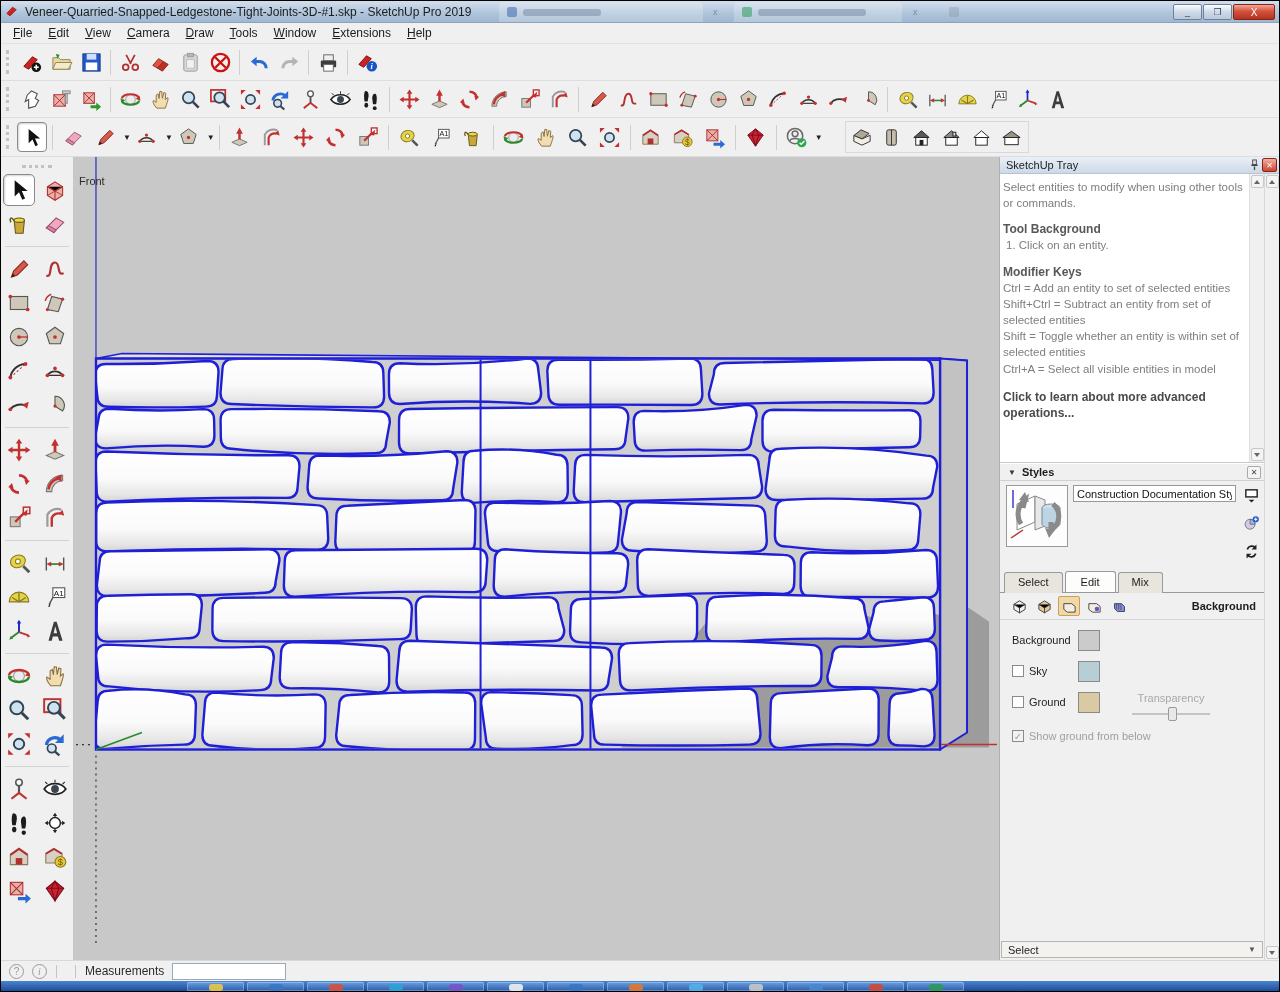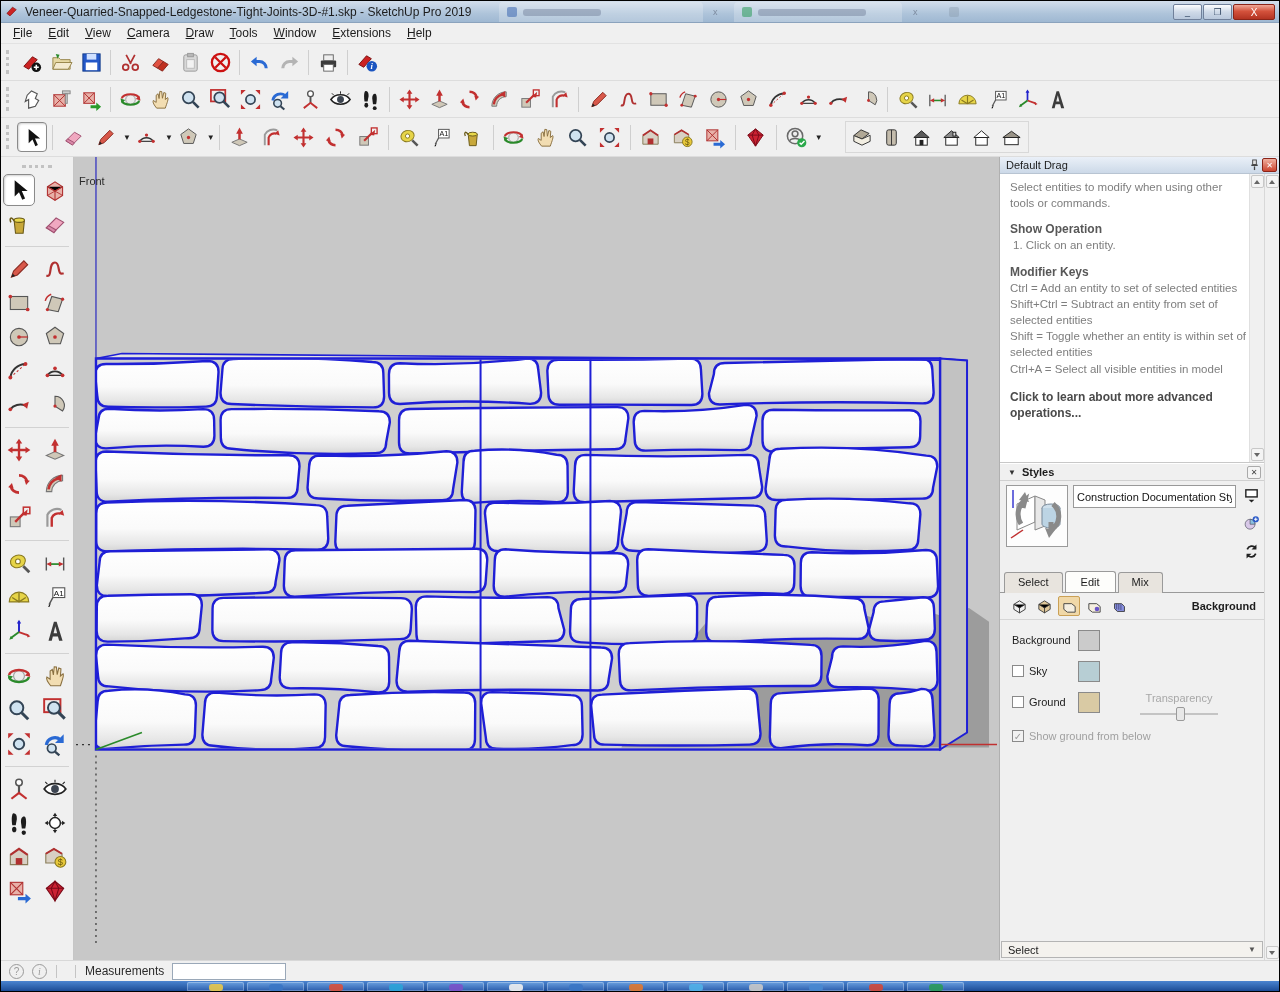--- a/index.html
+++ b/index.html
@@ -57,36 +57,36 @@
   .mini-btn{width:15px;height:14px;display:flex;align-items:center;justify-content:center;font-size:9px;color:#333;border:1px solid transparent}
   .mini-btn.closer{background:linear-gradient(#f0b0a0,#cc4530);border:1px solid #8a2418;color:#fff;border-radius:2px;font-size:8px}
   .tray-body{flex:1;display:flex;min-height:0}
   .tray-col{flex:1;display:flex;flex-direction:column;min-width:0}
   .oscroll{width:15px;background:#f0f0f0;border-left:1px solid #d8d8d8;display:flex;flex-direction:column;justify-content:space-between;align-items:center;padding:1px 0;flex:none}
   .sc-arrow{width:13px;height:13px;background:#f4f4f4;border:1px solid #c8c8c8;border-radius:2px;display:flex;align-items:center;justify-content:center}
   .tri-up{width:0;height:0;border-left:3px solid transparent;border-right:3px solid transparent;border-bottom:4px solid #666}
   .tri-down{width:0;height:0;border-left:3px solid transparent;border-right:3px solid transparent;border-top:4px solid #666}
 
   .instructor{height:289px;display:flex;flex:none;border-bottom:1px solid #c8c8c8}
-  .instr-content{flex:1;background:#fff;padding:6px 2px 0 10px;overflow:hidden;color:#7e7e7e;font-size:11.5px;line-height:1.35}
+  .instr-content{flex:1;background:#fff;padding:6px 2px 0 3px;overflow:hidden;color:#7e7e7e;font-size:11.5px;line-height:1.35}
   .instr-content h4{color:#585858;font-size:12px;margin:10px 0 1px}
   .instr-content p{margin:0 0 1px}
   .instr-content .more{font-weight:bold;color:#4a4a4a;margin-top:12px;font-size:12px}
   .iscroll{width:15px;background:#f0f0f0;display:flex;flex-direction:column;align-items:center;justify-content:space-between;padding:1px 0;flex:none;border-left:1px solid #e0e0e0}
 
   .styles-hd{height:18px;background:#f0f0f0;border-top:1px solid #fff;border-bottom:1px solid #d0d0d0;display:flex;align-items:center;padding:0 3px 0 8px;flex:none}
   .styles-hd .arrow{font-size:8px;color:#333;margin-right:6px}
   .styles-hd .t{flex:1;font-size:11px;font-weight:bold;color:#1c1c1c}
   .styles-hd .xbox{width:14px;height:13px;border:1px solid #aaa;border-radius:2px;background:#f4f4f4;font-size:8px;color:#444;display:flex;align-items:center;justify-content:center}
 
   .styles-top{display:flex;padding:4px 3px 2px 6px;gap:5px;flex:none}
   .sthumb{width:62px;height:62px;border:1px solid #9a9a9a;background:#fff;box-shadow:inset 1px 1px 2px rgba(0,0,0,.2);flex:none}
   .sthumb svg{width:100%;height:100%}
   .smid{flex:1;display:flex;flex-direction:column;gap:3px;min-width:0}
-  .sname{height:23px;border:1px solid #999;background:#fff;font-size:11px;padding:1px 3px;width:100%;font-family:"Liberation Sans",sans-serif;color:#111}
+  .sname{height:17px;border:1px solid #999;background:#fff;font-size:11px;padding:1px 3px;width:100%;font-family:"Liberation Sans",sans-serif;color:#111}
   .sdesc{flex:1;border:1px solid #bbb;background:#fff;font-size:11px;color:#222;padding:2px 4px;line-height:1.3}
   .sicons{width:20px;display:flex;flex-direction:column;align-items:center;gap:7px;padding-top:2px;flex:none}
   .sicons svg{width:17px;height:17px}
 
   .tabs{display:flex;padding:5px 0 0 4px;flex:none}
   .tab{font-size:11px;color:#1c1c1c;padding:3px 13px;border:1px solid #9a9a9a;border-bottom:none;border-radius:3px 3px 0 0;background:#e8e4de;margin-right:2px;position:relative;top:1px}
   .tab.active{background:#fdfdfb;padding:4px 15px;top:0;font-weight:normal;z-index:2}
   .tab-face{border-top:1px solid #9a9a9a;flex:none}
 
   .editbar{height:27px;display:flex;align-items:center;gap:3px;padding:0 8px 0 8px;flex:none;border-bottom:1px solid #d6d6d6}
@@ -94,21 +94,21 @@
   .editbar .eicon svg{width:19px;height:17px}
   .editbar .eicon.active{background:#f0d8a8;border:1px solid #caa055}
   .editbar .cap{margin-left:auto;font-size:11px;font-weight:bold;color:#1c1c1c}
 
   .srows{padding:10px 0 0 12px;flex:none}
   .srow{display:flex;align-items:flex-start;margin-bottom:9px;min-height:22px}
   .srow .lbl{width:66px;font-size:11px;color:#1c1c1c;padding-top:4px;display:flex;align-items:center;gap:5px}
   .swatch{width:22px;height:21px;border:1px solid #8a8a8a}
   .cbx{width:12px;height:12px;border:1px solid #8a8a8a;background:#fff;flex:none;display:flex;align-items:center;justify-content:center;font-size:10px;color:#9a9a9a}
   .cbx.checked{background:#f2f2f2}
-  .trans{margin-left:40px;display:flex;flex-direction:column;align-items:center;color:#a8a8a8;font-size:11px;gap:3px;padding-top:0}
+  .trans{margin-left:32px;display:flex;flex-direction:column;align-items:center;color:#a8a8a8;font-size:11px;gap:3px;padding-top:0}
   .slider{width:78px;height:14px;position:relative}
   .slider .track{position:absolute;left:0;right:0;top:6px;height:2px;background:#c4c4c4}
   .slider .thumb{position:absolute;left:36px;top:0;width:9px;height:14px;background:#e8e8e8;border:1px solid #9a9a9a;border-radius:2px}
   .sg-row{display:flex;align-items:center;gap:5px;padding-left:12px;font-size:11px;color:#a0a0a0}
   .tray-fill{flex:1}
   .sel-bar{height:17px;margin:2px 1px 2px 1px;border:1px solid #b4b4b4;background:#f4f2ee;display:flex;align-items:center;padding:0 6px;font-size:11px;color:#1c1c1c;flex:none}
   .sel-bar .car{margin-left:auto;font-size:8px;color:#555}
 
   
   .statusbar{height:21px;background:#f0f0f0;border-top:1px solid #d8d8d8;display:flex;align-items:center;flex:none;font-size:12px;color:#2b2b2b}
@@ -1058,37 +1058,37 @@
           <line x1="22" y1="594" x2="68" y2="577" stroke="#2a8a2a" stroke-width="1.6"></line>
           <line x1="868" y1="589" x2="924" y2="589" stroke="#c03030" stroke-width="1.6"></line>
           <line x1="22" y1="600" x2="22" y2="790" stroke="#333" stroke-width="1.2" stroke-dasharray="2 4"></line>
           <line x1="2" y1="589" x2="18" y2="589" stroke="#333" stroke-width="1.2" stroke-dasharray="2 4"></line>
         </svg>
       <div class="view-label">Front</div>
     </div>
 
     <div class="tray">
       <div class="tray-title">
-        <span class="t">Default Drag</span>
+        <span class="t">SketchUp Tray</span>
         <span class="mini-btn">
             <svg width="11" height="12" viewBox="0 0 12 13">
               <rect x="4" y="1" width="4" height="5" fill="#e0e0e0" stroke="#444"></rect>
               <rect x="2.5" y="6" width="7" height="1.6" fill="#444"></rect>
               <path d="M6 8v4" stroke="#444" stroke-width="1.4"></path>
             </svg>
           </span>
         <span class="mini-btn closer">✕</span>
       </div>
       <div class="tray-body">
         <div class="tray-col">
 
           <div class="instructor">
             <div class="instr-content">
               <p>Select entities to modify when using other tools or commands.</p>
-              <h4>Show Operation</h4>
+              <h4>Tool Background</h4>
               <p style="padding-left:3px">1. Click on an entity.</p>
               <h4>Modifier Keys</h4>
               <div id="mod-lines">
                   <p>Ctrl = Add an entity to set of selected entities</p>
                   <p>Shift+Ctrl = Subtract an entity from set of selected entities</p>
                   <p>Shift = Toggle whether an entity is within set of selected entities</p>
                   <p>Ctrl+A = Select all visible entities in model</p>
                 </div>
               <p class="more">Click to learn about more advanced operations...</p>
             </div>

